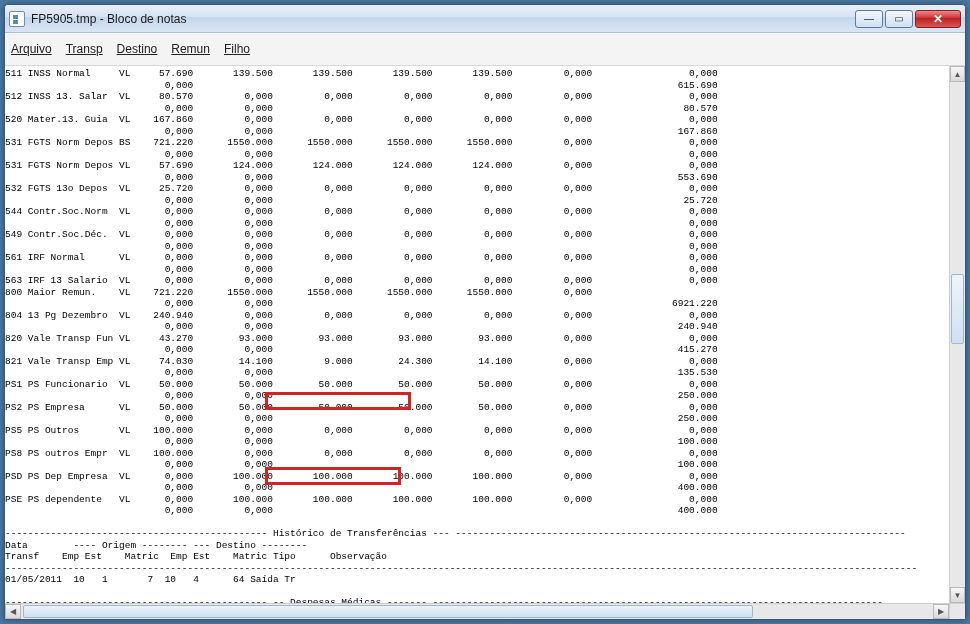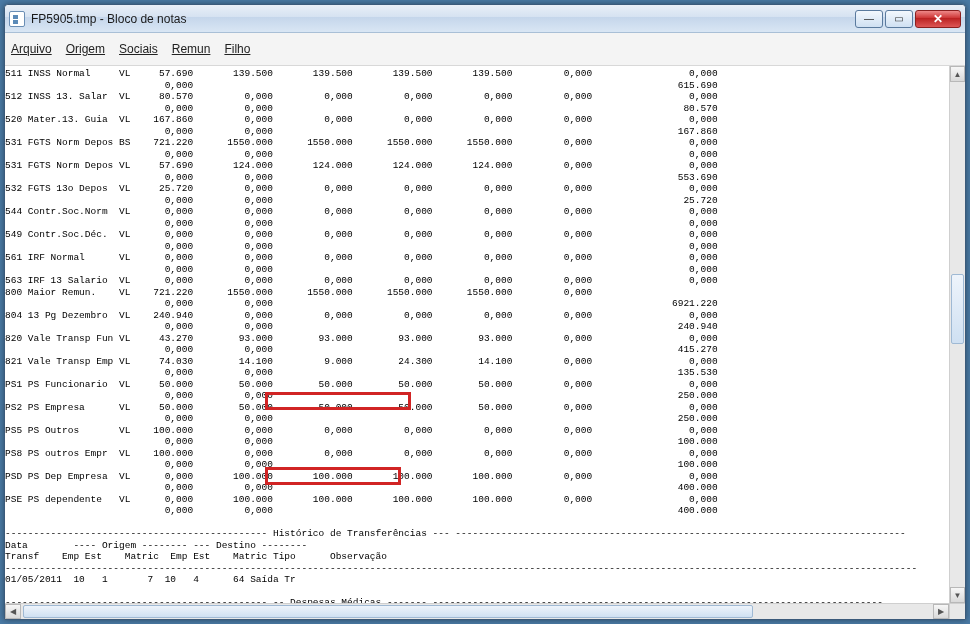--- a/index.html
+++ b/index.html
@@ -144,22 +144,22 @@
     <div class="title">FP5905.tmp - Bloco de notas</div>
     <div class="winbtns">
       <div class="winbtn">—</div>
       <div class="winbtn">▭</div>
       <div class="winbtn close">✕</div>
     </div>
   </div>
 
   <div class="menubar">
     <span class="menuitem"><span class="ul">Arquivo</span></span>
-    <span class="menuitem"><span class="ul">Origem</span></span>
-    <span class="menuitem"><span class="ul">Sociais</span></span>
+    <span class="menuitem"><span class="ul">Transp</span></span>
+    <span class="menuitem"><span class="ul">Destino</span></span>
     <span class="menuitem"><span class="ul">Remun</span></span>
     <span class="menuitem"><span class="ul">Filho</span></span>
   </div>
 
   <div class="client">
     <div class="textarea">
       <pre class="content" id="content">511 INSS Normal     VL     57.690       139.500       139.500       139.500       139.500         0,000                 0,000
                             0,000                                                                                     615.690
 512 INSS 13. Salar  VL     80.570         0,000         0,000         0,000         0,000         0,000                 0,000
                             0,000         0,000                                                                        80.570

